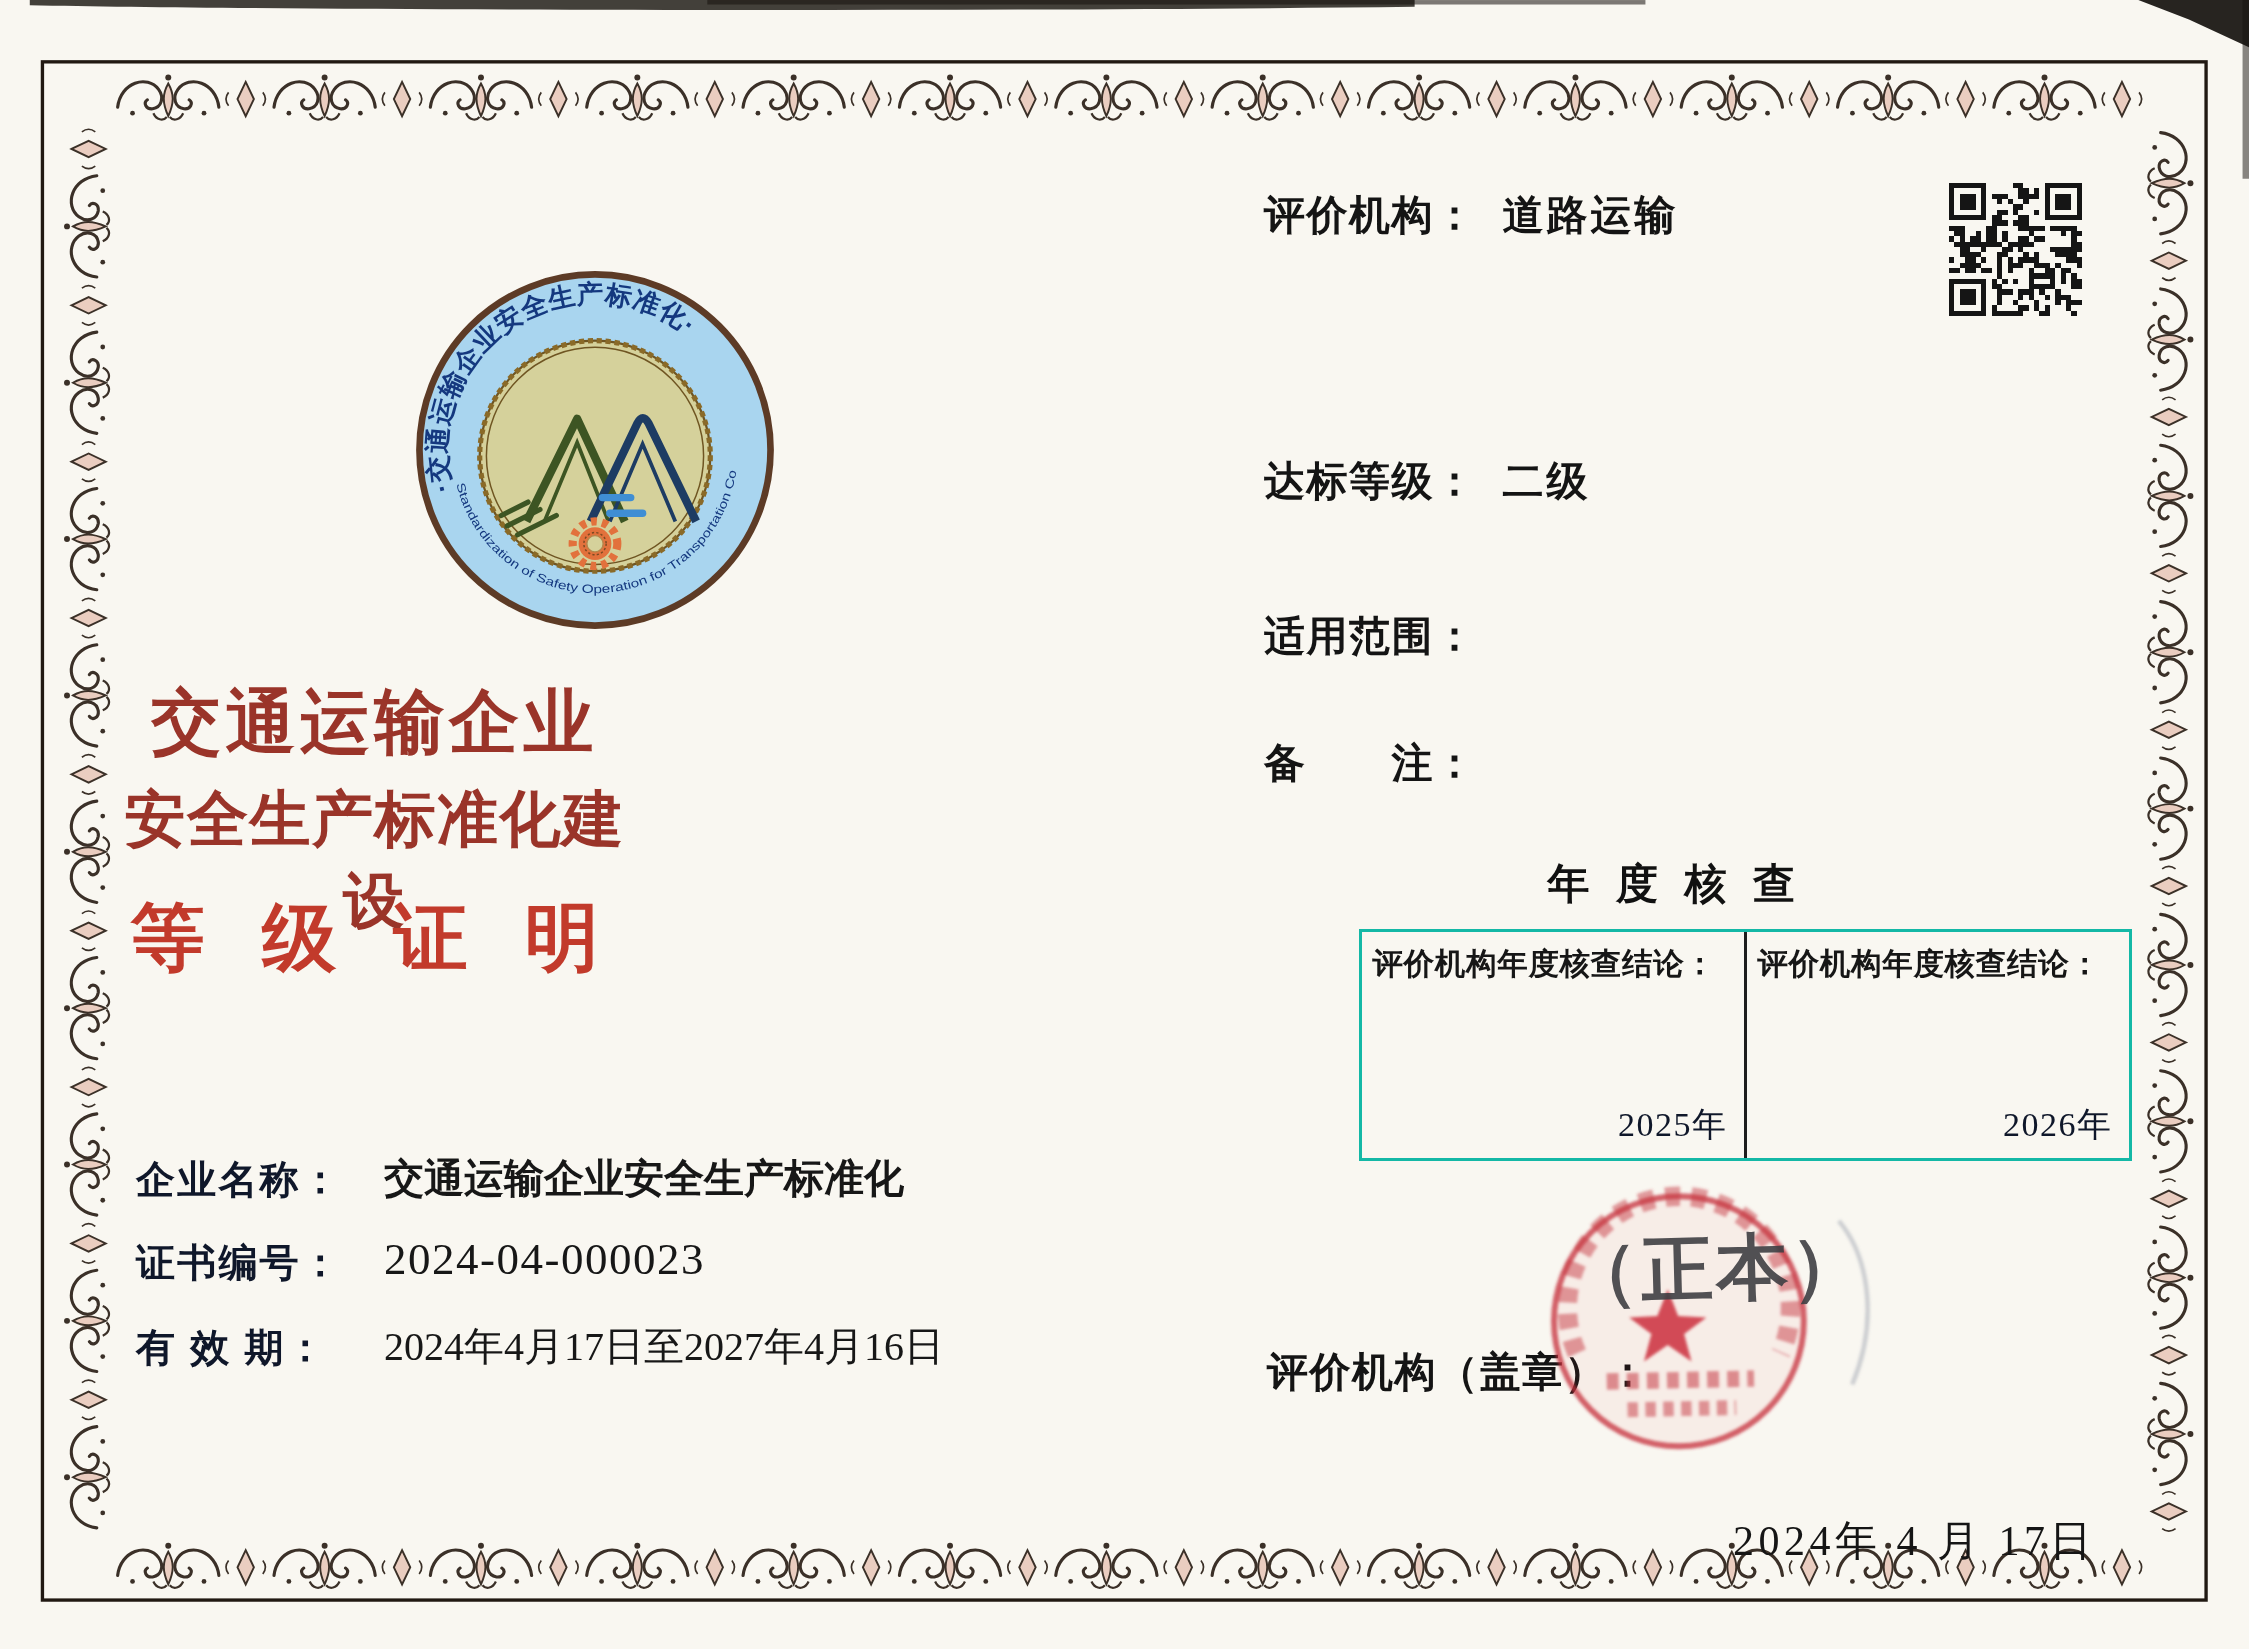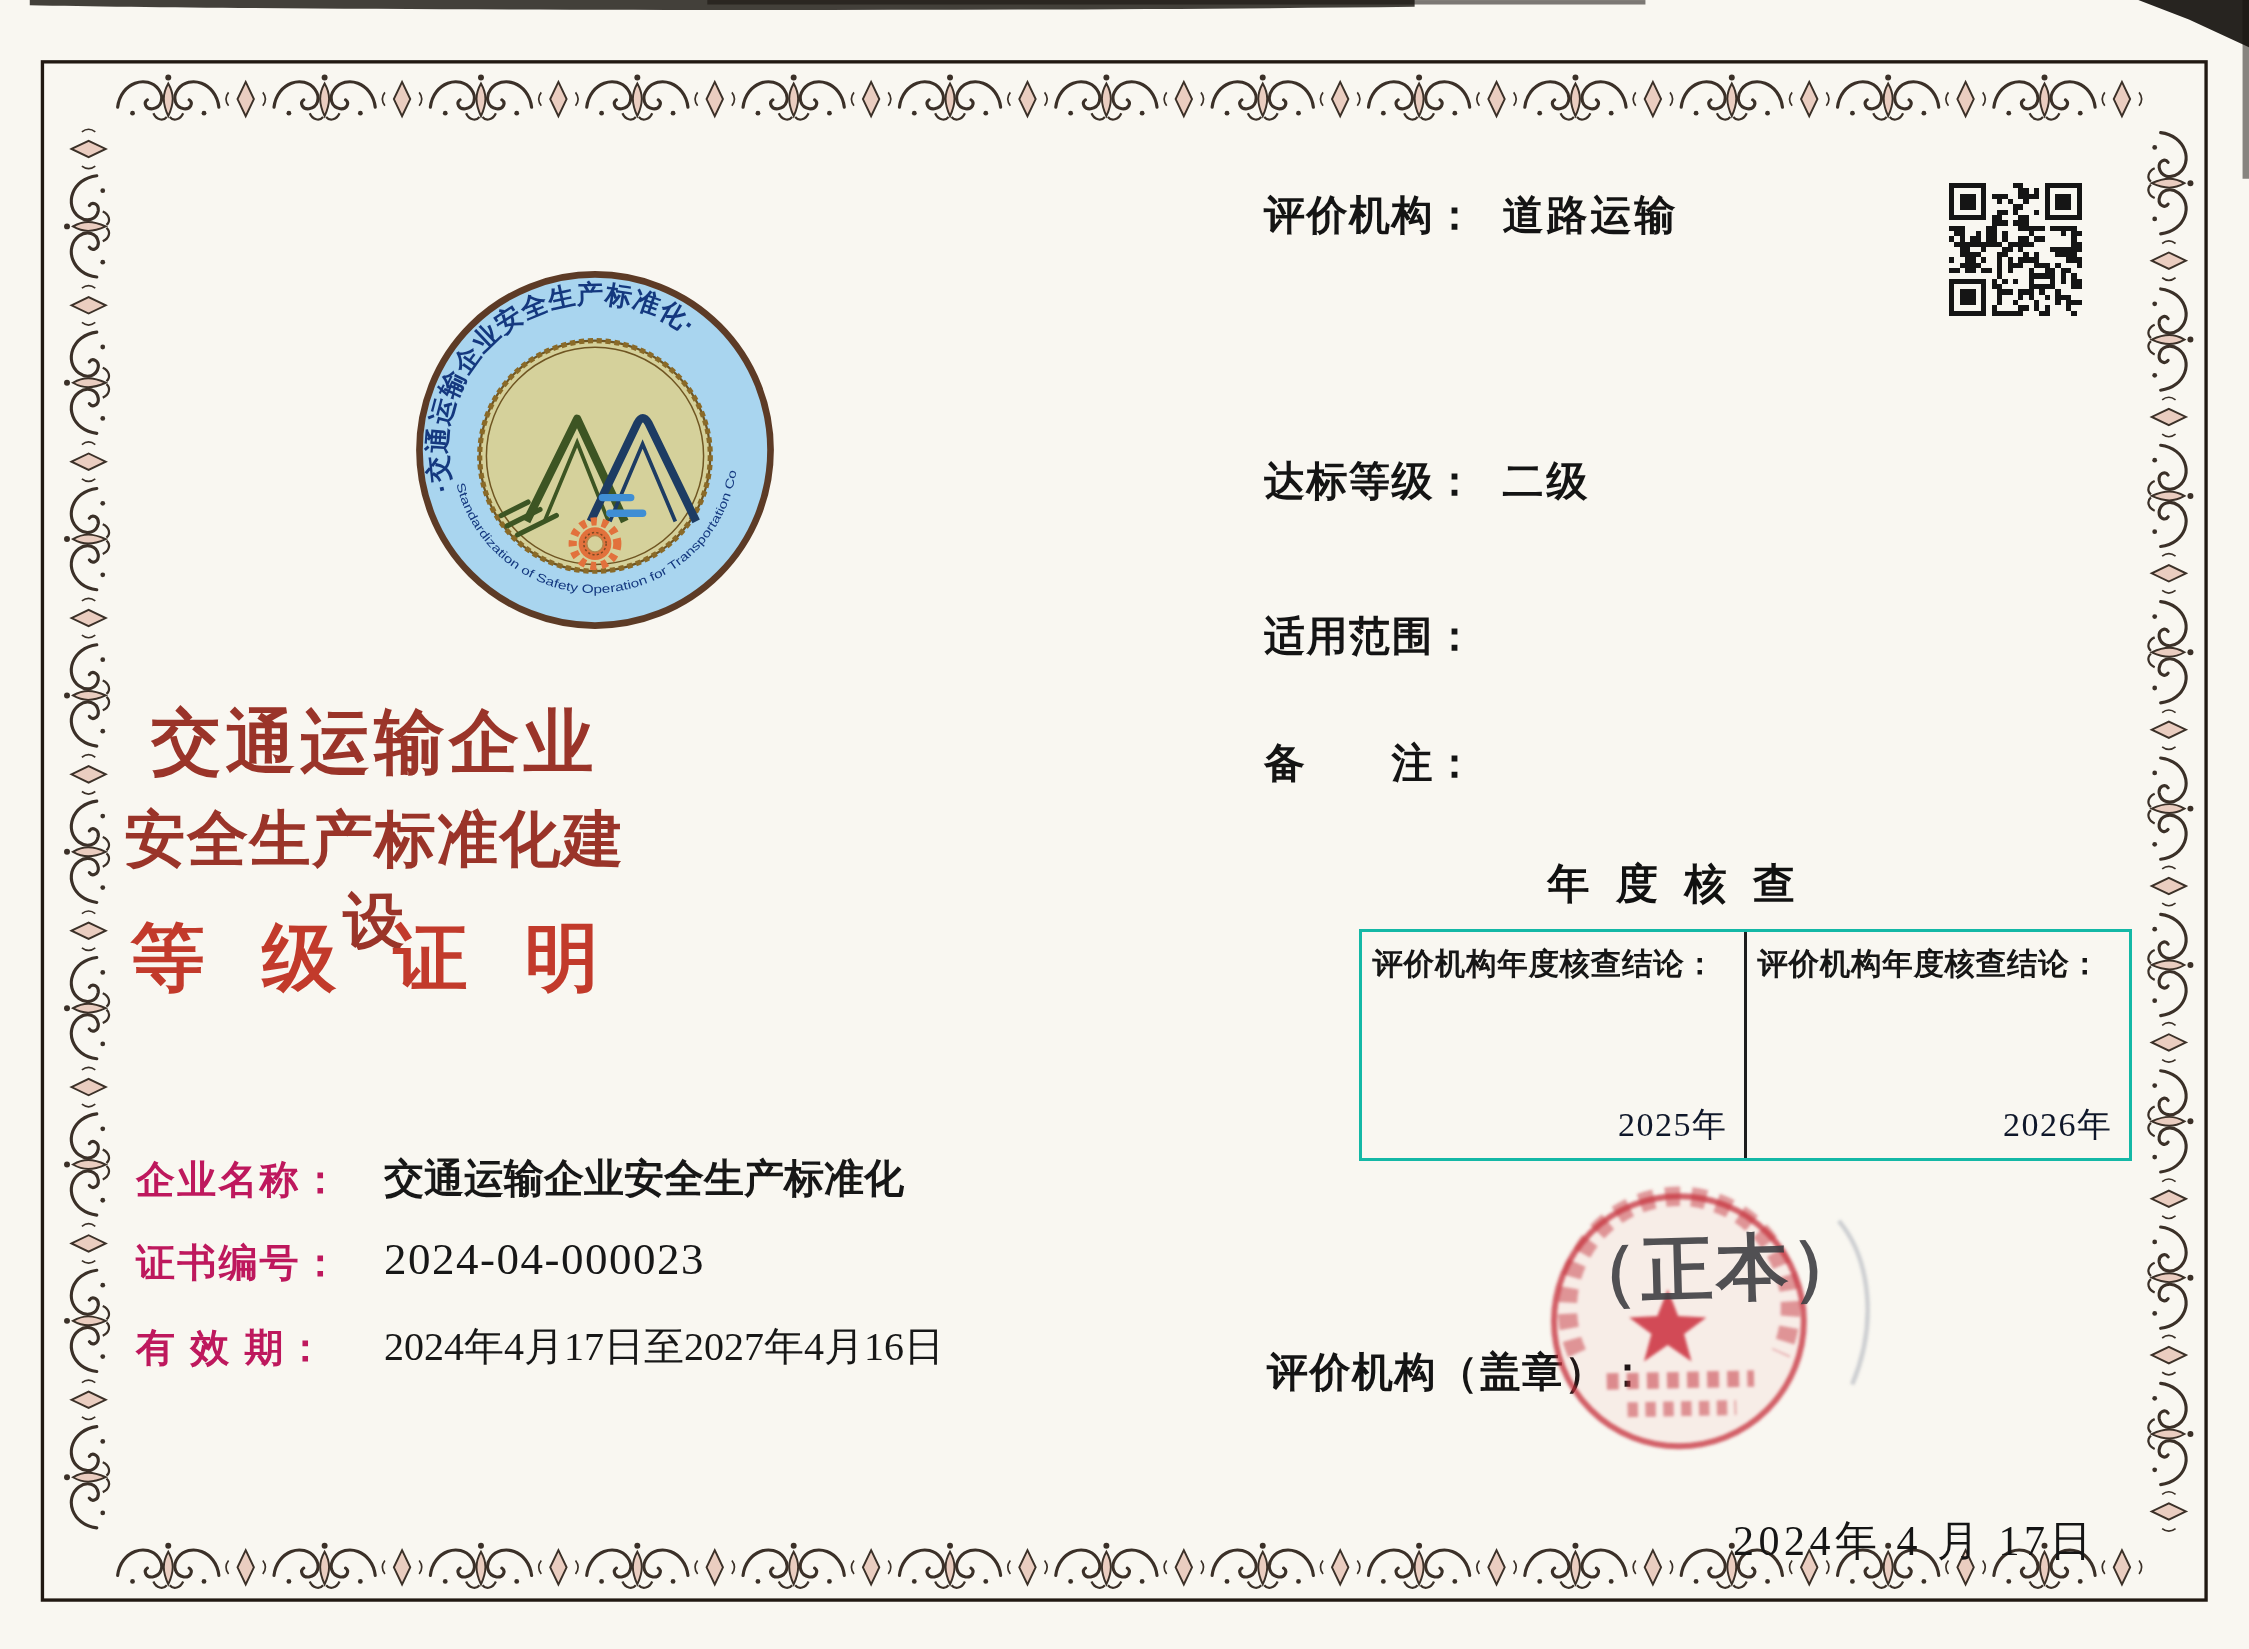--- a/index.html
+++ b/index.html
@@ -14,28 +14,27 @@
     background:#f9f7f1;
     color:#1c1c1c;
   }
   .abs{position:absolute;}
   
   .title-line{
     left:97px;width:555px;text-align:center;
     font-weight:bold;
     color:#9a3429;
     font-family:"Liberation Serif", serif;
-    margin-top:20px;
   }
   .title-1{top:676px;font-size:70px;letter-spacing:4.5px;}
   .title-2{top:779px;font-size:61px;letter-spacing:1.5px;}
   .title-3{top:889px;font-size:74px;letter-spacing:19.4px;color:#c23a2b;}
   
   .lf-label{
-    left:136px;font-size:39px;font-weight:bold;letter-spacing:2.2px;color:#be185d;
+    left:136px;font-size:39px;font-weight:bold;letter-spacing:2.2px;color:#0f172a;
   }
   .lf-value{left:384px;font-size:40px;color:#171717;}
   .lf-value-bold{font-weight:bold;}
   .lf-serif{font-family:"Liberation Serif", serif;font-size:45px;letter-spacing:1.5px;}
   
   .rf-row{left:1264px;width:893px;font-size:41px;color:#141414;}
   .rf-label{display:inline-block;width:227px;font-weight:bold;letter-spacing:1.5px;}
   .rf-value{font-weight:bold;letter-spacing:3px;}
   
   .ar-heading{

